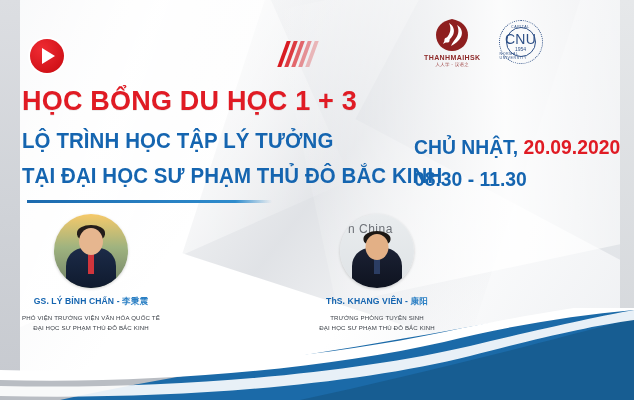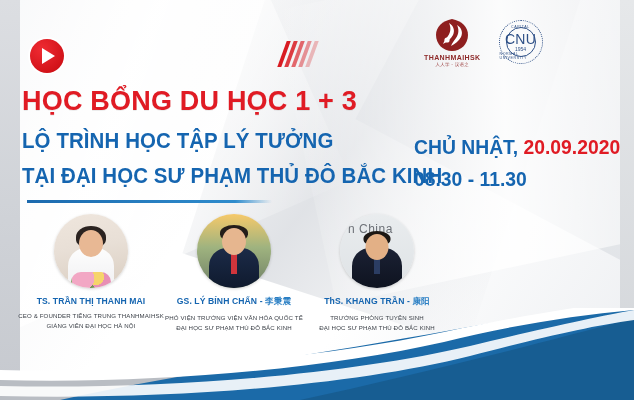--- a/index.html
+++ b/index.html
@@ -271,35 +271,20 @@
       </div>
       <span class="cnu-arc bot">NORMAL UNIVERSITY</span>
     </div>
 
   </div>
 
   <div class="divider"></div>
 
   <div class="speakers">
 
-    <div class="speaker">
-      <div class="avatar av1">
-        <div class="av-person"></div>
-        <div class="av-hair"></div>
-        <div class="av-head"></div>
-        <div class="av1-flowers"></div>
-      </div>
-      <div class="sp-name">
-        <span>TS. TRẦN THỊ THANH MAI</span>
-      </div>
-      <div class="sp-role">
-        <div>CEO &amp; FOUNDER TIẾNG TRUNG THANHMAIHSK</div>
-        <div>GIẢNG VIÊN ĐẠI HỌC HÀ NỘI</div>
-      </div>
-    </div>
 
     <div class="speaker">
       <div class="avatar av2">
         <div class="av-person"></div>
         <div class="av-tie"></div>
         <div class="av-hair"></div>
         <div class="av-head"></div>
       </div>
       <div class="sp-name">
         <span>GS. LÝ BÍNH CHẤN - </span><span class="cn">李秉震</span>
@@ -312,21 +297,21 @@
 
     <div class="speaker">
       <div class="avatar av3">
         <span class="av3-china">n China</span>
         <div class="av-person"></div>
         <div class="av-tie"></div>
         <div class="av-hair"></div>
         <div class="av-head"></div>
       </div>
       <div class="sp-name">
-        <span>ThS. KHANG TRẦN - </span><span class="cn">康阳</span>
+        <span>ThS. KHANG VIÊN - </span><span class="cn">康阳</span>
       </div>
       <div class="sp-role">
         <div>TRƯỞNG PHÒNG TUYỂN SINH</div>
         <div>ĐẠI HỌC SƯ PHẠM THỦ ĐÔ BẮC KINH</div>
       </div>
     </div>
 
   </div>
 
   <svg class="waves" viewBox="0 0 634 92" preserveAspectRatio="none">

